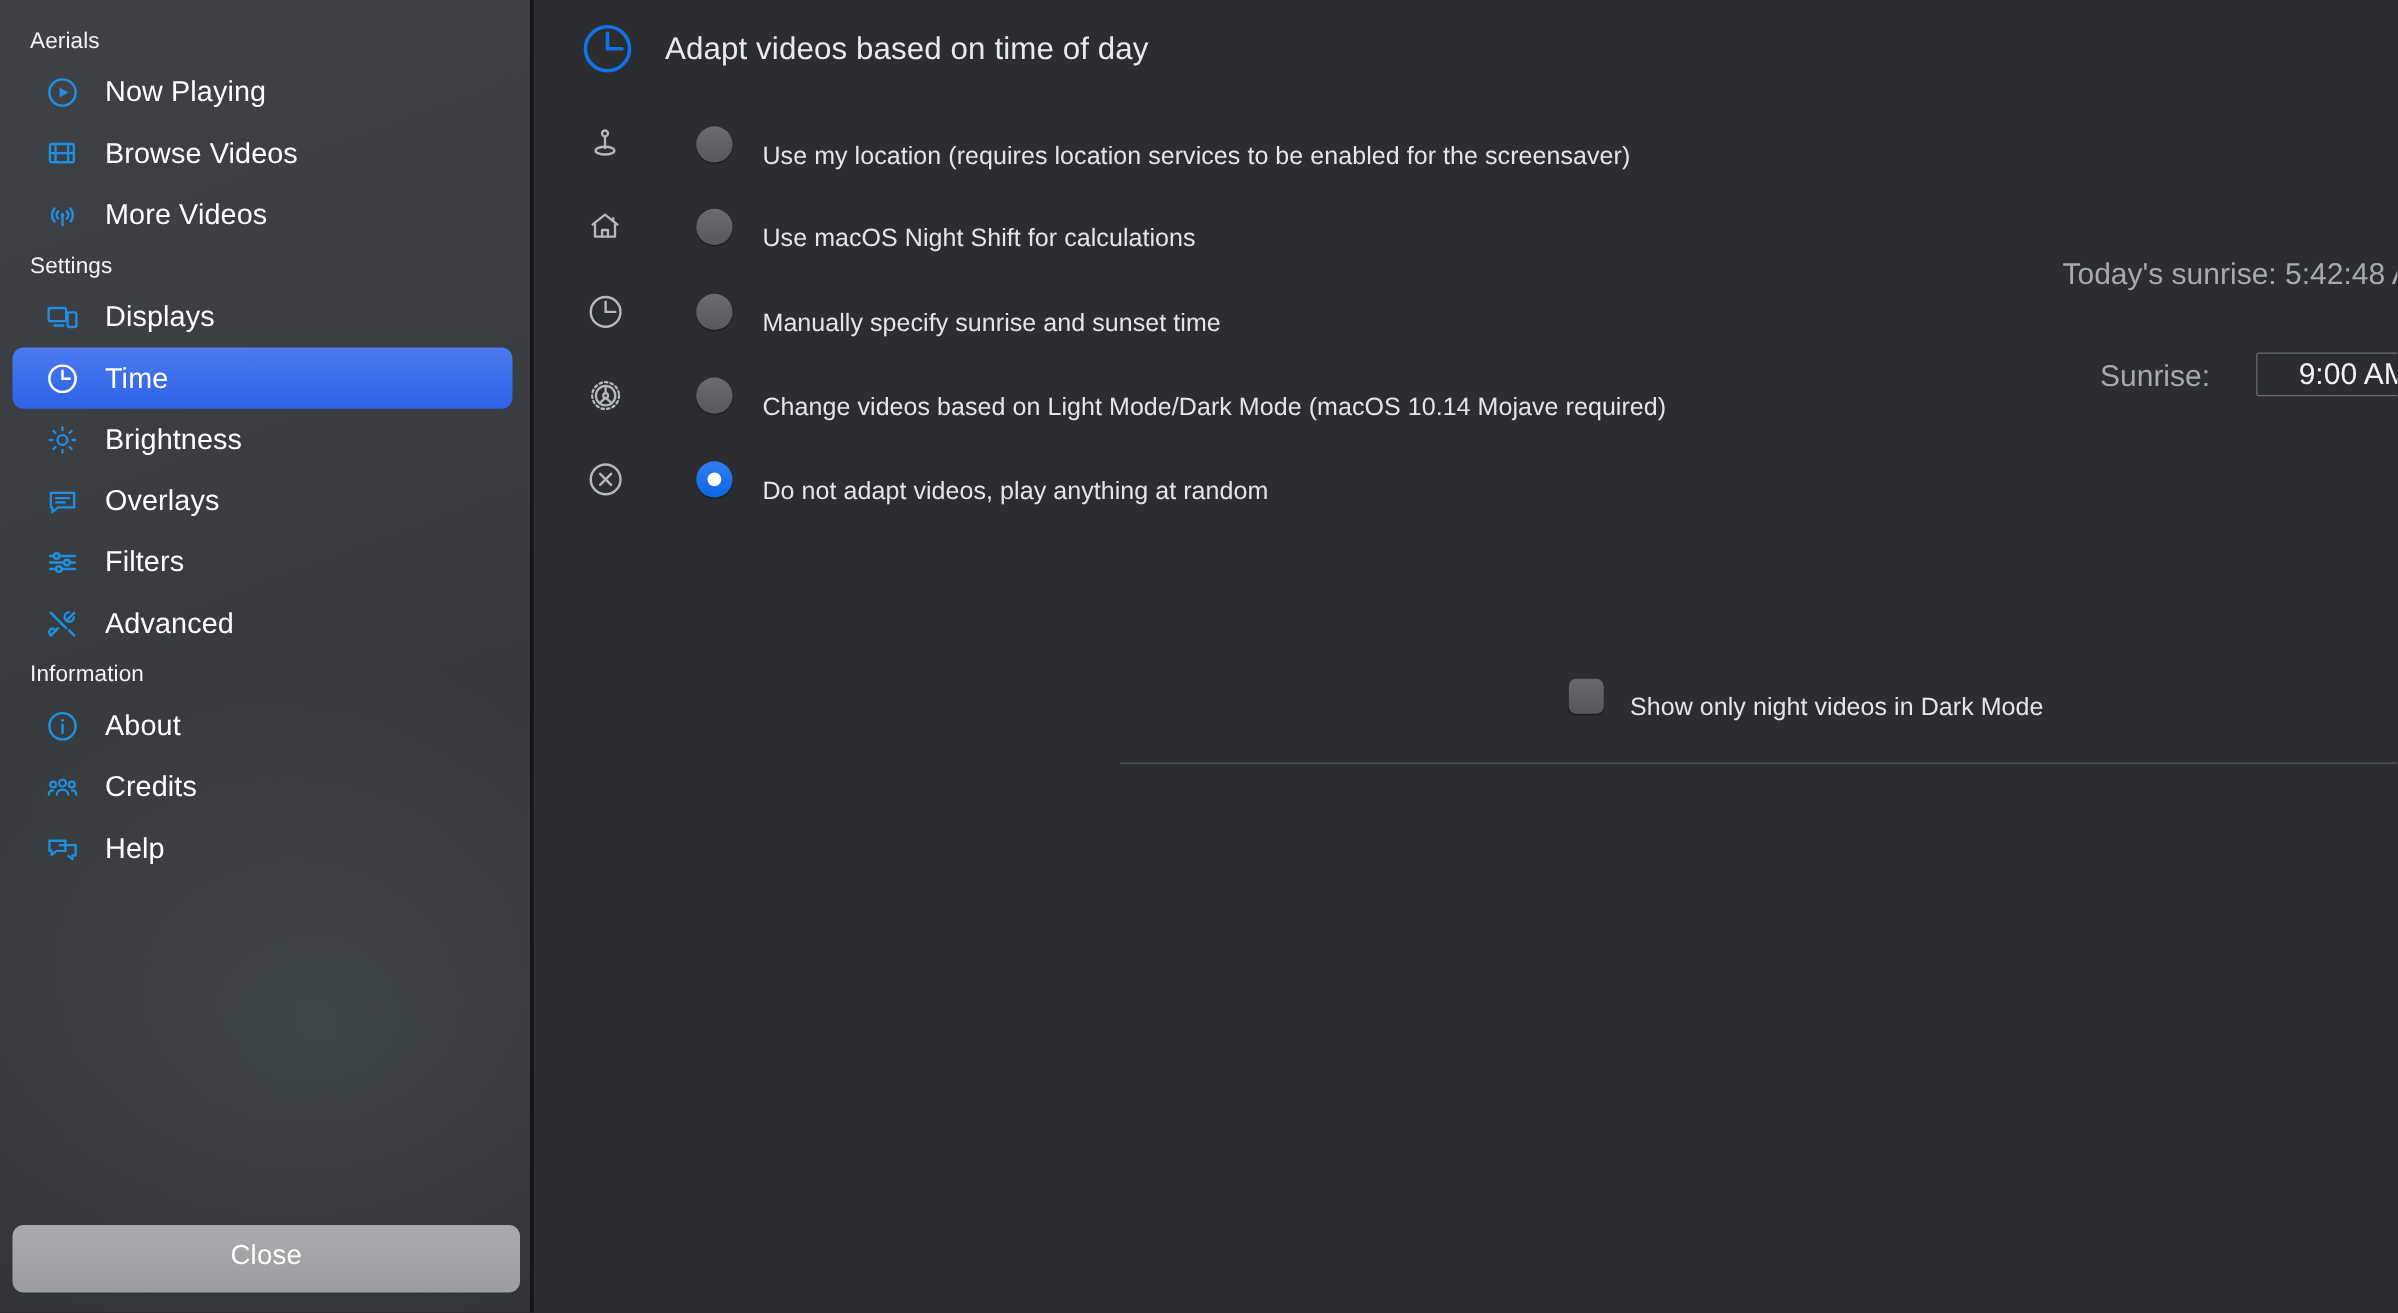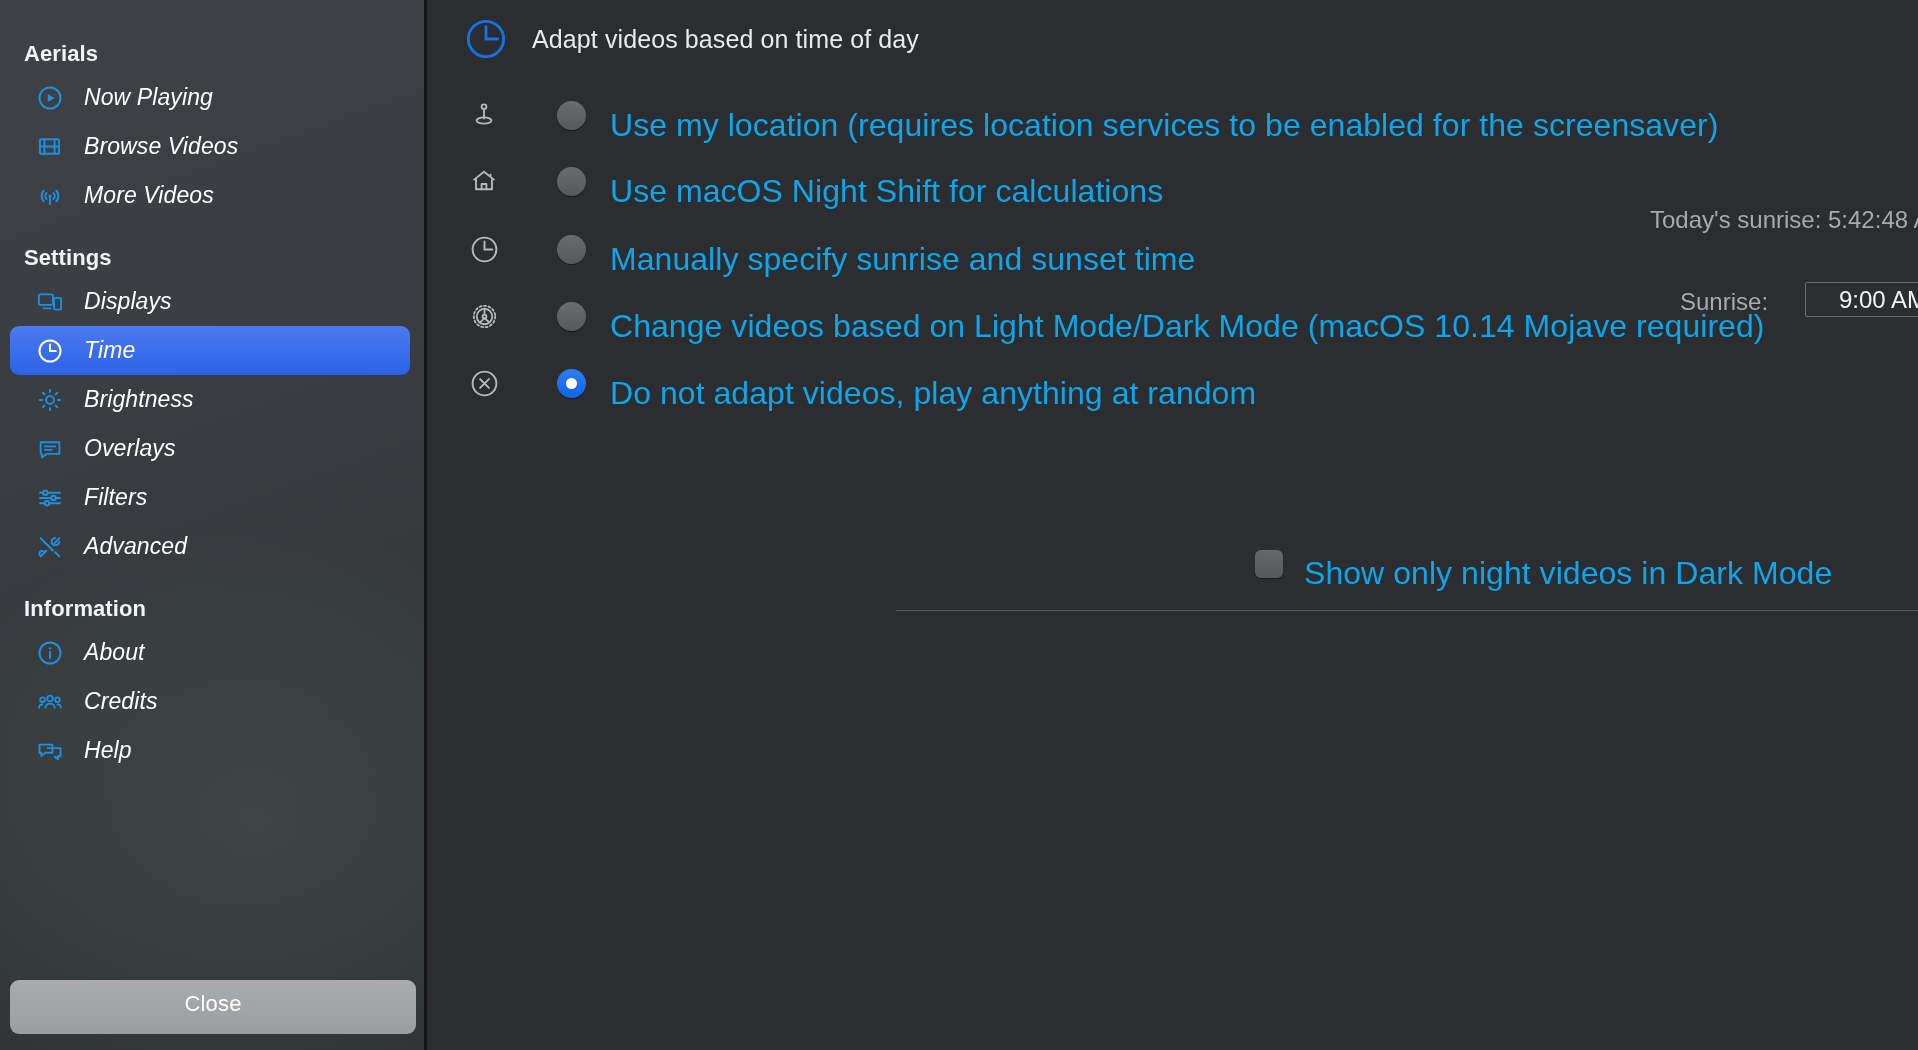--- a/index.html
+++ b/index.html
@@ -28,37 +28,35 @@
     flex: 0 0 427px;
     background:
       radial-gradient(ellipse 520px 420px at 60% 78%, rgba(92,105,104,0.30) 0%, rgba(92,105,104,0.0) 70%),
       linear-gradient(160deg, #3e4145 0%, #3a3d41 35%, #35393c 60%, #2f3336 100%);
     border-right: 3px solid #131416;
     padding-top: 14px;
   }
 
   .side-group-title {
     color: #f2f3f4;
-    font-size: 22px;
-    font-weight: 700;
+    font-size: 18px;
+    font-weight: 400;
     letter-spacing: 0.1px;
     padding: 6px 0 6px 24px;
-    margin-top: 19px;
   }
   .side-group-title.first { padding-top: 8px; }
 
   .side-item {
     display: flex;
     align-items: center;
     height: 49px;
     margin: 0 14px 0 10px;
     padding-left: 26px;
     border-radius: 9px;
     cursor: default;
-    font-style: italic;
   }
   .side-item.selected {
     background: linear-gradient(180deg, #4b7bef 0%, #2d62e8 100%);
   }
   .side-item .side-icon {
     width: 34px;
     height: 30px;
     flex: 0 0 34px;
     display: flex;
     align-items: center;
@@ -160,22 +158,22 @@
     position: absolute;
     left: 50%; top: 50%;
     width: 11px; height: 11px;
     margin: -5.5px 0 0 -5.5px;
     border-radius: 50%;
     background: #ffffff;
   }
 
   .opt-label {
     margin-left: 24px;
-    color: #0ea5e9;
-    font-size: 32px;
+    color: #e5e5e5;
+    font-size: 20px;
     letter-spacing: 0.05px;
     white-space: nowrap;
     margin-top: 20px;
   }
 
   .muted-info {
     position: absolute;
     color: #a7a9ab;
     font-size: 24px;
     white-space: nowrap;

